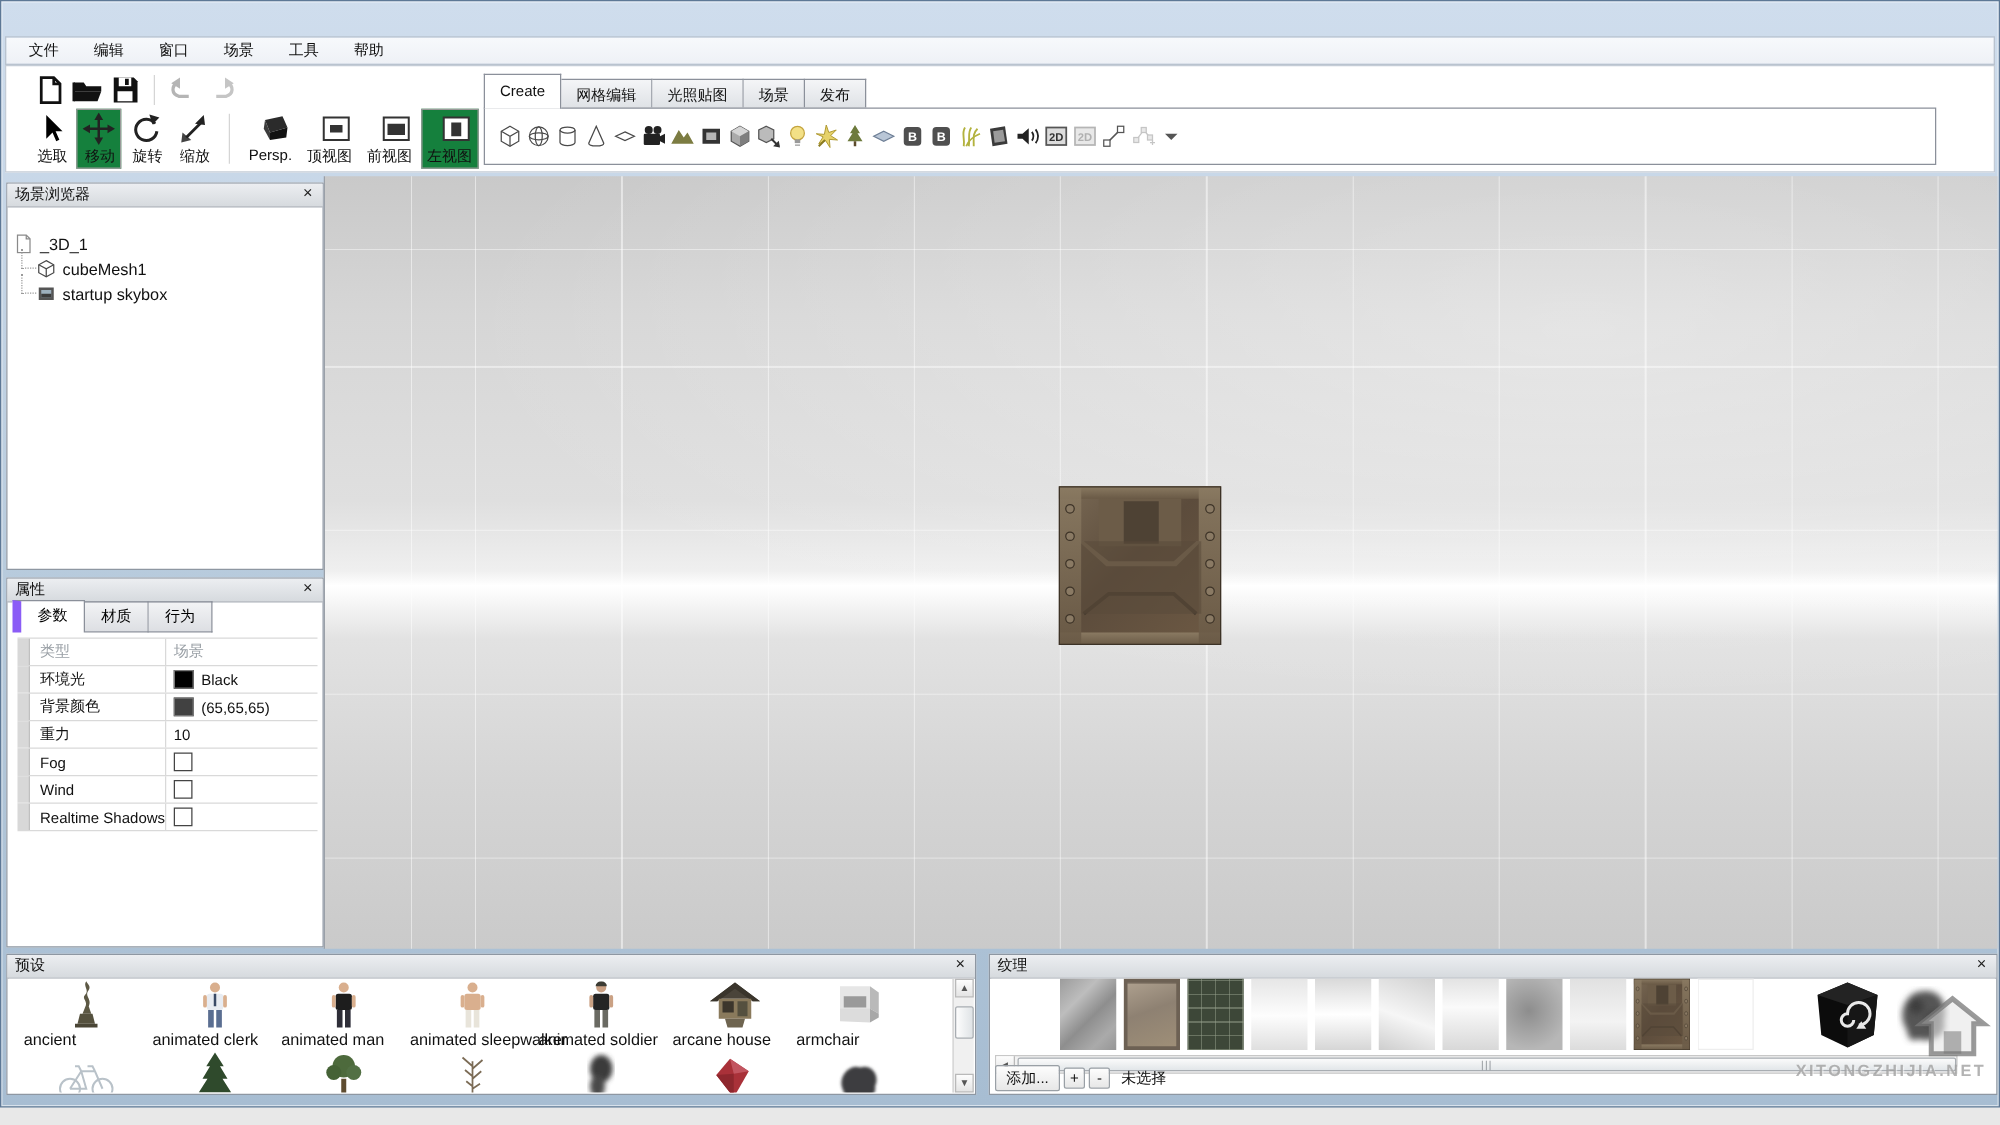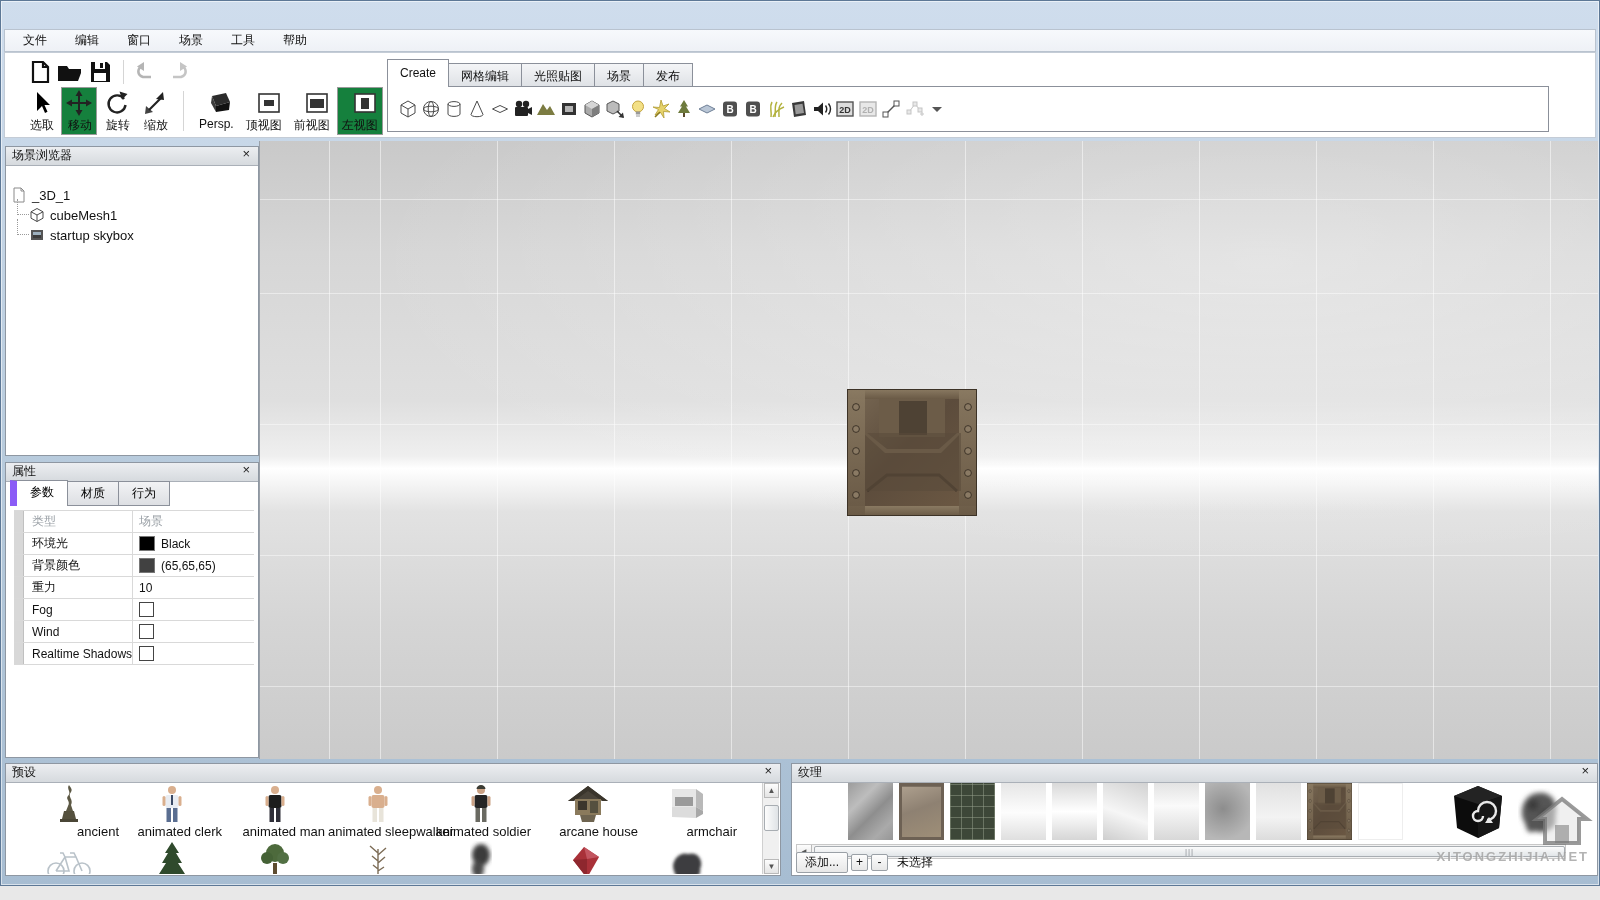--- a/index.html
+++ b/index.html
@@ -68,21 +68,21 @@
     background-image:
       repeating-linear-gradient(90deg, rgba(255,255,255,.5) 0 1px, rgba(255,255,255,0) 1px 117px),
       repeating-linear-gradient(0deg, rgba(255,255,255,.45) 0 1px, rgba(255,255,255,0) 1px 131px),
       radial-gradient(ellipse 900px 300px at 75% 20%, rgba(255,255,255,.35), rgba(255,255,255,0)),
       linear-gradient(180deg,#c9c9c9 0%,#d6d6d6 18%,#dfdfdf 42%,#efefef 51%,#ffffff 53%,#e2e2e2 60%,#d5d5d5 78%,#cacaca 100%);
     background-position:120px 0, 0 59px, 0 0, 0 0; border-left:1px solid #9aa0a8; }
   .crate { position:absolute; left:587px; top:248px; width:130px; height:127px; }
   
   .presets-panel { left:4px; top:762px; width:776px; height:113px; }
   .presets-body { position:absolute; left:1px; right:1px; top:19px; bottom:1px; background:#fff; overflow:hidden; }
-  .preset-item { position:absolute; width:100px; text-align:right; }
+  .preset-item { position:absolute; width:100px; text-align:left; }
   .preset-thumb { height:38px; display:flex; align-items:flex-end; justify-content:center; }
   .preset-label { font-size:13px; color:#111; white-space:nowrap; margin-top:1px; }
   .vscroll { position:absolute; right:1px; top:19px; bottom:1px; width:17px; background:#f0f0f0; border-left:1px solid #d0d0d0; }
   .vs-btn { position:absolute; left:1px; width:15px; height:15px; background:linear-gradient(180deg,#fdfdfd,#e4e4e4); border:1px solid #b9b9b9; display:flex; align-items:center; justify-content:center; font-size:8px; color:#555; }
   .vs-thumb { position:absolute; left:1px; top:22px; width:15px; height:26px; background:linear-gradient(90deg,#fdfdfd,#dfe3e6); border:1px solid #a8adb2; border-radius:2px; }
   .textures-panel { left:790px; top:762px; width:807px; height:113px; }
   .tex-body { position:absolute; left:1px; right:1px; top:19px; bottom:1px; background:#fff; }
   .tex-strip { position:absolute; left:0; top:0; right:0; height:59px; display:flex; align-items:flex-start; padding-left:55px; }
   .tex-thumb { width:45px; height:57px; margin-right:6px; flex:0 0 auto; }
   .hscroll { position:absolute; left:3px; right:30px; top:61px; height:15px; background:#f2f2f2; border:1px solid #c8c8c8; display:flex; align-items:center; }

